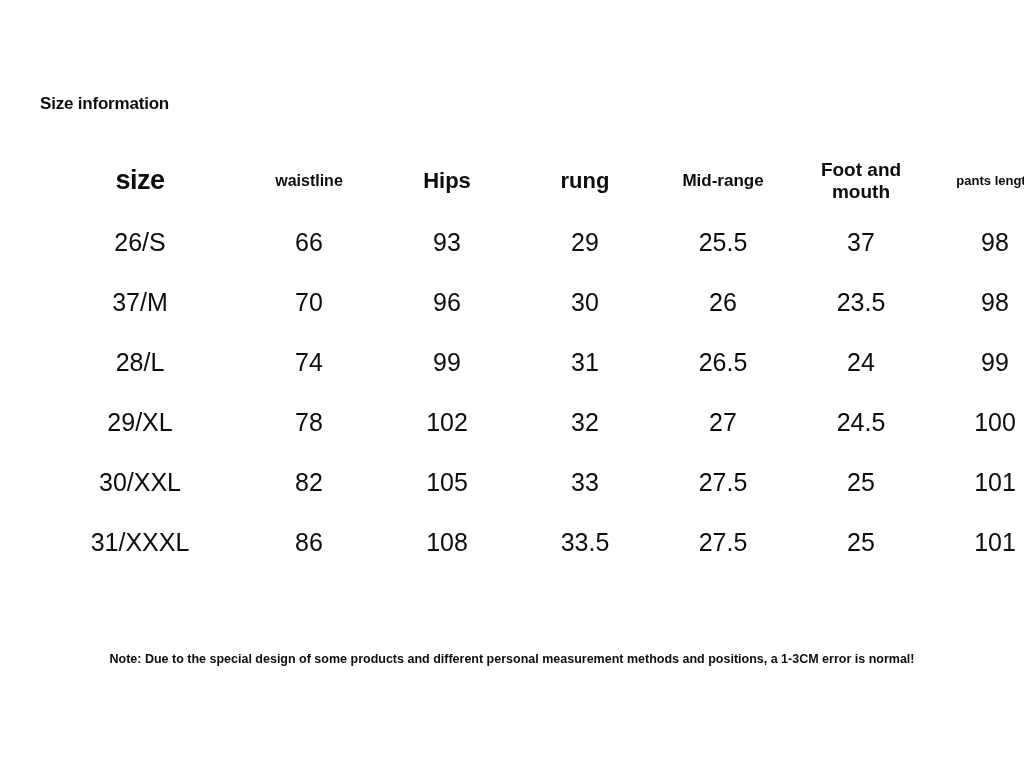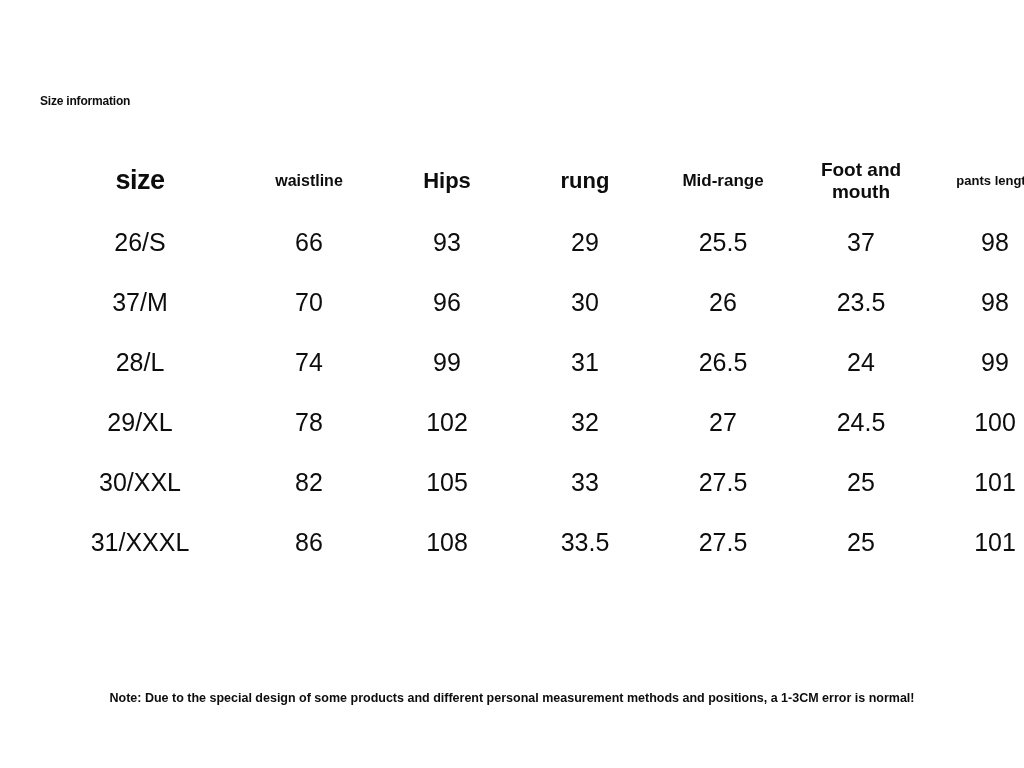--- a/index.html
+++ b/index.html
@@ -17,21 +17,21 @@
   .page {
     position: relative;
     width: 1024px;
     height: 768px;
     box-sizing: border-box;
   }
   .section-title {
     position: absolute;
     left: 40px;
     top: 94px;
-    font-size: 12px;
+    font-size: 17px;
     font-weight: bold;
     letter-spacing: -0.2px;
     color: #0d0d0d;
   }
   .size-table {
     position: absolute;
     left: 40px;
     top: 150px;
     width: 944px;
     border-collapse: collapse;
@@ -72,21 +72,21 @@
     padding: 0 4px;
   }
   .size-table tbody td.size-cell {
     font-size: 25px;
     text-align: center;
   }
   .note {
     position: absolute;
     left: 0;
     right: 0;
-    top: 691px;
+    top: 652px;
     text-align: center;
     font-size: 12.5px;
     font-weight: bold;
     color: #0d0d0d;
   }
 </style>
 </head>
 <body>
 
 <div class="page">

